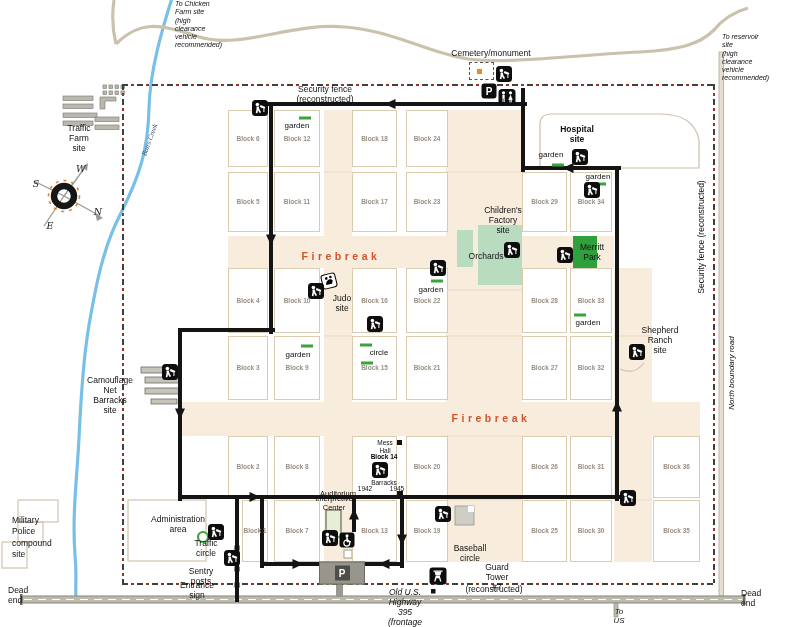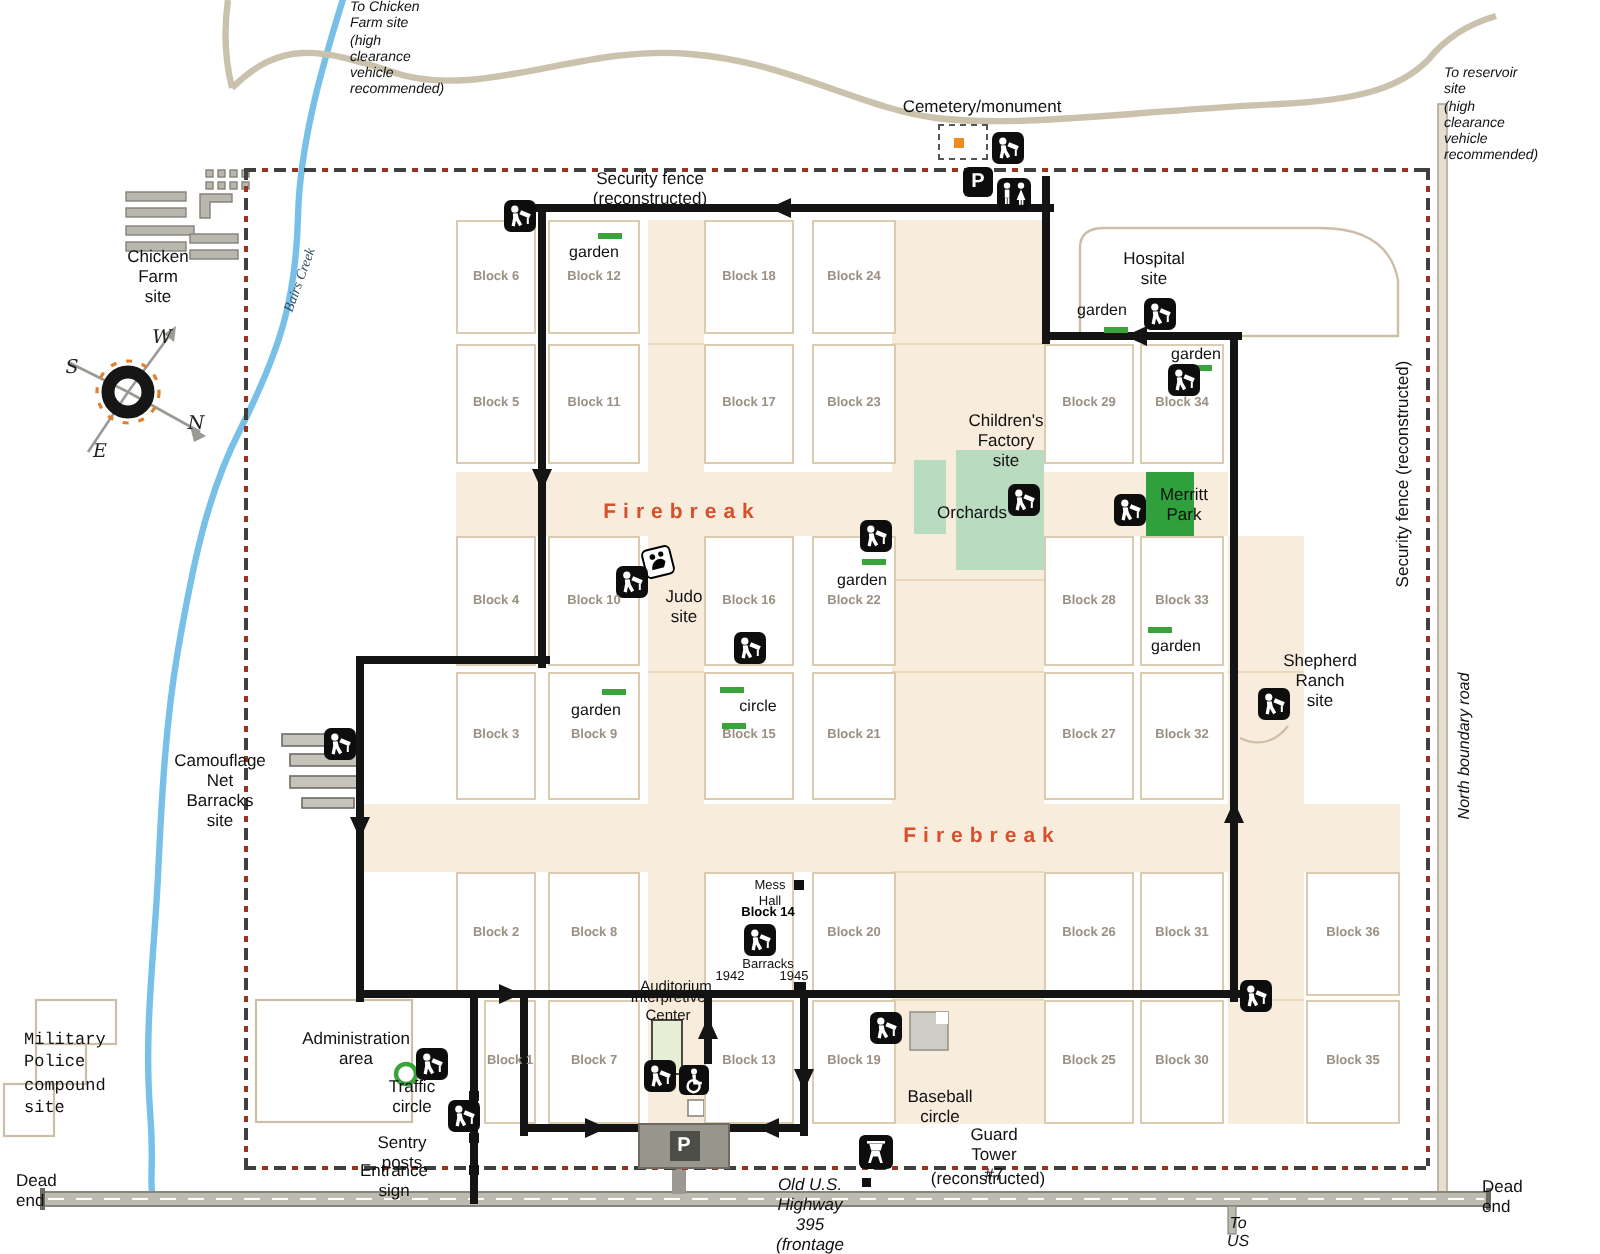--- a/index.html
+++ b/index.html
@@ -422,30 +422,30 @@
       <div class="lbl blk" style="left: 591px; top: 202px;">Block 34</div>
       <div class="lbl blk" style="left: 591px; top: 300.5px;">Block 33</div>
       <div class="lbl blk" style="left: 591px; top: 368px;">Block 32</div>
       <div class="lbl blk" style="left: 591px; top: 467px;">Block 31</div>
       <div class="lbl blk" style="left: 591px; top: 531px;">Block 30</div>
       <div class="lbl blk" style="left: 676.5px; top: 467px;">Block 36</div>
       <div class="lbl blk" style="left: 676.5px; top: 531px;">Block 35</div>
       <div class="lbl s7 it left" style="left: 175px; top: 25px;">To Chicken Farm site
 (high clearance vehicle
 recommended)</div>
-      <div class="lbl s9" style="left: 79px; top: 138px;">Chicken Farm site</div>
+      <div class="lbl s9" style="left: 79px; top: 138px;">Traffic Farm site</div>
       <div class="lbl creek" style="left: 150px; top: 140px;">Bairs Creek</div>
       <div class="lbl s9" style="left: 325px; top: 94px;">Security fence  (reconstructed)</div>
       <div class="lbl s9" style="left: 491px; top: 53px;">Cemetery/monument</div>
       <div class="lbl s7 it left" style="left: 722px; top: 58px;">To reservoir site
 (high clearance
 vehicle recommended)</div>
       <div class="lbl s9 rotv" style="left: 701px; top: 237px;">Security fence (reconstructed)</div>
       <div class="lbl s8 it rotv" style="left: 732px; top: 373px;">North boundary road</div>
-      <div class="lbl s9" style="left: 577px; top: 134px;">Hospital
+      <div class="lbl s9" style="left: 577px; top: 134px; font-weight: bold;">Hospital
 site</div>
       <div class="lbl s9" style="left: 503px; top: 220px;">Children's
 Factory
 site</div>
       <div class="lbl s9" style="left: 486px; top: 256px;">Orchards</div>
       <div class="lbl s9" style="left: 592px; top: 252px;">Merritt
 Park</div>
       <div class="lbl fire" style="left: 341px; top: 256px;">Firebreak</div>
       <div class="lbl fire" style="left: 491px; top: 418px;">Firebreak</div>
       <div class="lbl s9" style="left: 342px; top: 303px;">Judo
@@ -454,21 +454,21 @@
       <div class="lbl g8" style="left: 551px; top: 155px;">garden</div>
       <div class="lbl g8" style="left: 598px; top: 177px;">garden</div>
       <div class="lbl g8" style="left: 431px; top: 290px;">garden</div>
       <div class="lbl g8" style="left: 298px; top: 355px;">garden</div>
       <div class="lbl g8" style="left: 379px; top: 353px;">circle</div>
       <div class="lbl g8" style="left: 588px; top: 323px;">garden</div>
       <div class="lbl s9" style="left: 110px; top: 395px;">Camouflage
 Net Barracks site</div>
       <div class="lbl s9" style="left: 660px; top: 340px;">Shepherd Ranch
 site</div>
-      <div class="lbl s9 left lh" style="left: 12px; top: 538px; font-family: Liberation Mono, monospace;">Military
+      <div class="lbl s9 left lh" style="left: 12px; top: 538px;">Military
 Police
 compound
 site</div>
       <div class="lbl s9" style="left: 178px; top: 524px;">Administration
 area</div>
       <div class="lbl s9" style="left: 206px; top: 548px;">Traffic circle</div>
       <div class="lbl s9" style="left: 201px; top: 576px;">Sentry posts</div>
       <div class="lbl s9" style="left: 197px; top: 590px;">Entrance sign</div>
       <div class="lbl t6" style="left: 385px; top: 447px;">Mess Hall</div>
       <div class="lbl t6" style="left: 384px; top: 483px;">Barracks</div>

